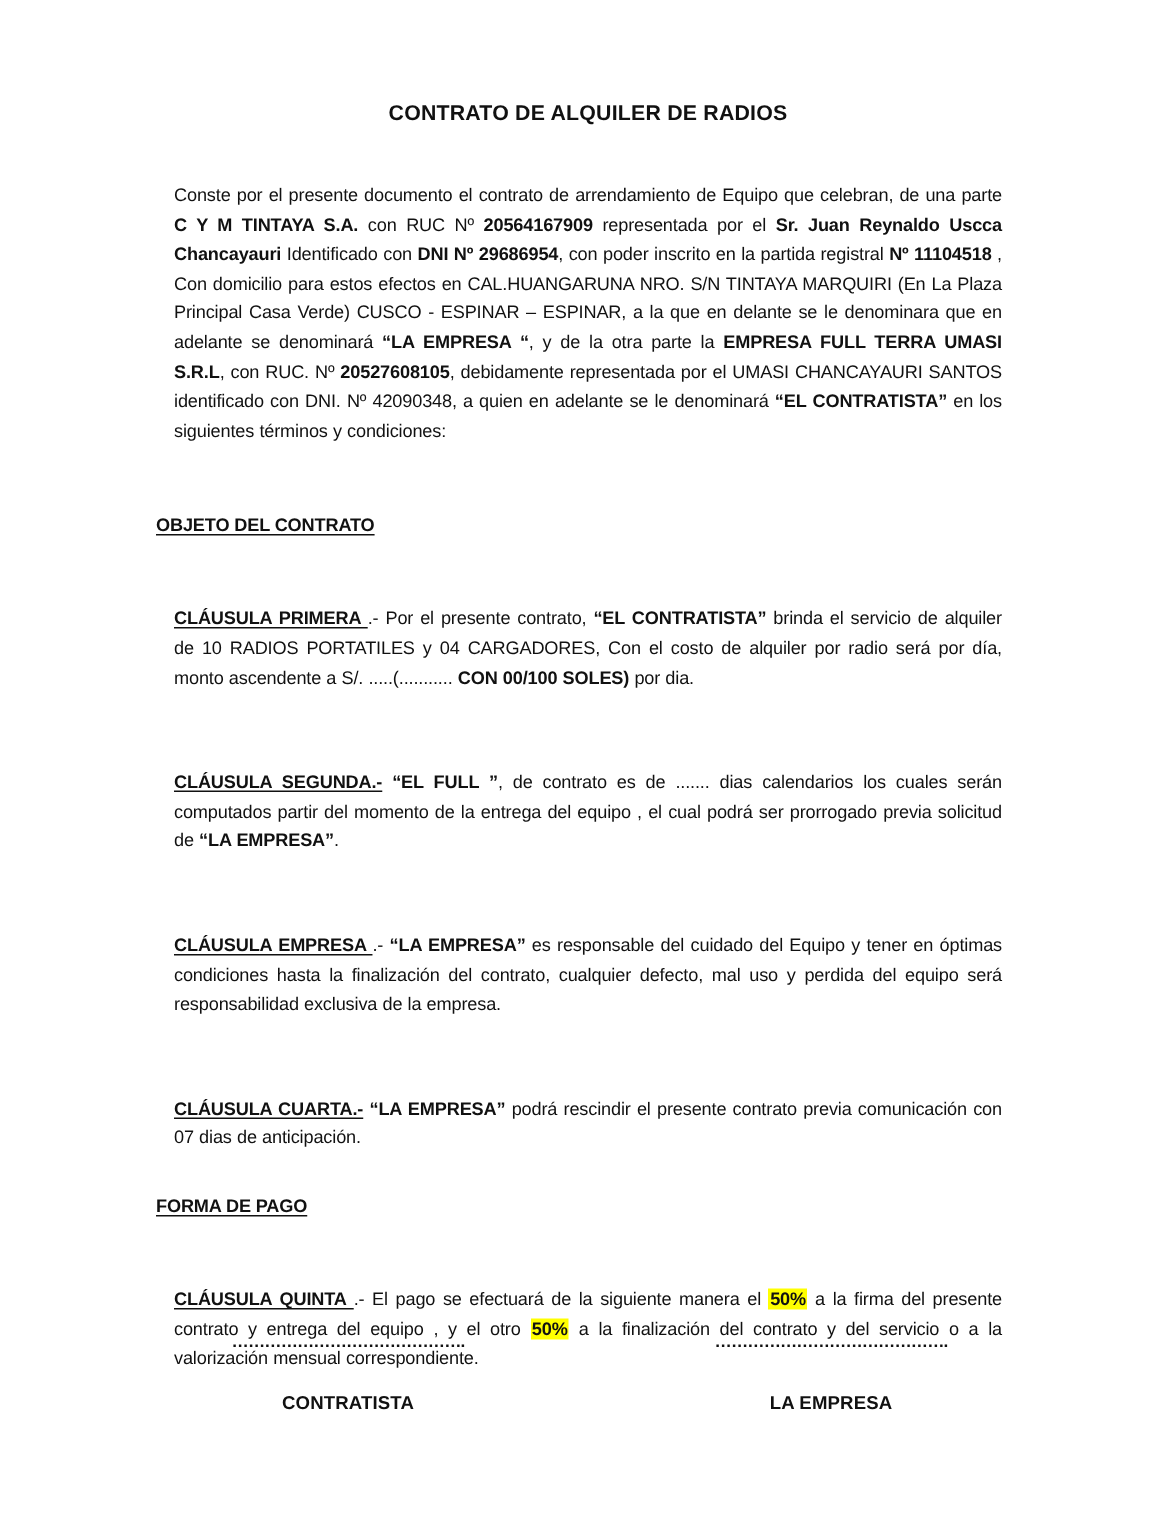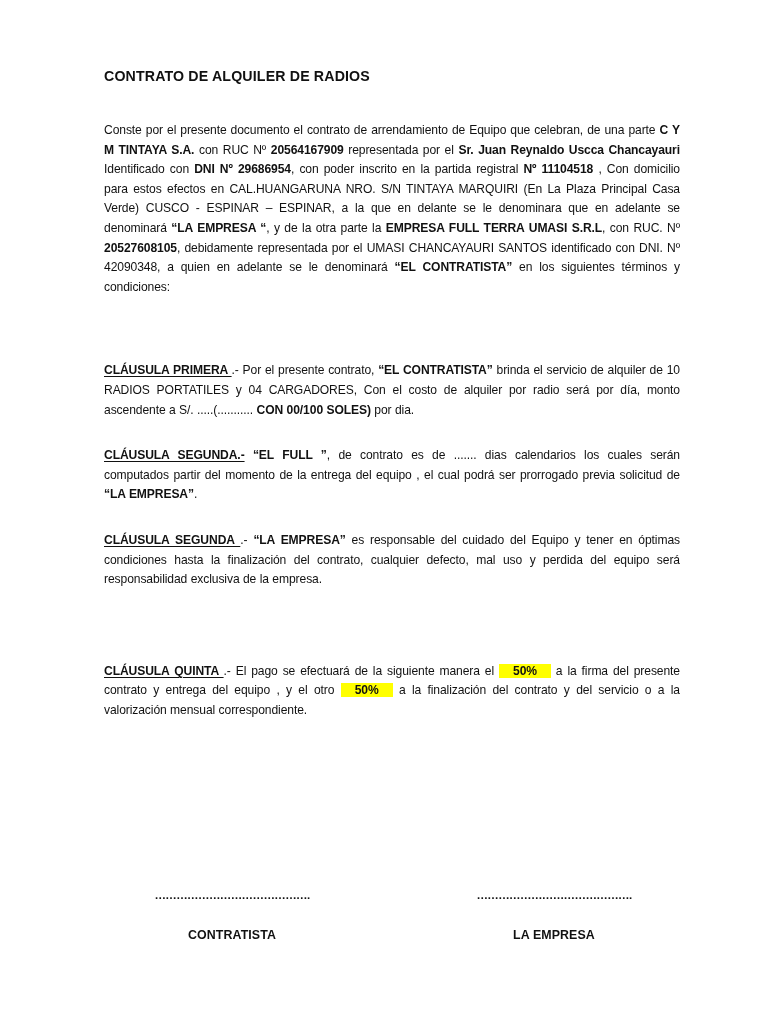--- a/index.html
+++ b/index.html
@@ -28,35 +28,35 @@
 
   .content {
     position: absolute;
     left: 104px;
     top: 68px;
     width: 576px;
   }
 
   
   .doc-title {
-    text-align: left;
+    text-align: center;
     font-size: 14.2px;
     font-weight: bold;
     letter-spacing: 0.15px;
     margin: 0 0 36px 0;
     line-height: 1.2;
   }
 
   
   .para {
     font-size: 12.1px;
     line-height: 19.6px;
     text-align: justify;
     text-justify: inter-word;
-    margin: 0;
+    margin: 12px;
     font-weight: bold;
     letter-spacing: -0.1px;
     word-spacing: 0.2px;
   }
 
   
   .para .reg {
     font-weight: normal;
   }
   .para b,
@@ -84,21 +84,21 @@
     font-weight: bold;
     text-decoration: underline;
     text-underline-offset: 2px;
     white-space: nowrap;
   }
 
   
   .hl {
     background-color: #ffff00;
     font-weight: bold;
-    padding: 0 14px;
+    padding: 0 1px;
   }
 
   
   .signatures {
     position: absolute;
     left: 104px;
     top: 888px;
     width: 576px;
     display: flex;
     justify-content: space-between;
@@ -132,38 +132,45 @@
 <div class="page">
 
   <div class="content">
 
     <h1 class="doc-title">CONTRATO DE ALQUILER DE RADIOS</h1>
 
     <p class="para"><span class="reg">Conste por el presente documento el contrato de arrendamiento  de Equipo que celebran, de una parte </span><b>C Y M TINTAYA S.A.</b><span class="reg"> con RUC Nº </span><b>20564167909</b><span class="reg"> representada por el </span><b>Sr. Juan Reynaldo Uscca Chancayauri</b><span class="reg"> Identificado con </span><b>DNI Nº 29686954</b><span class="reg">, con poder inscrito en la partida registral </span><b>Nº 11104518</b><span class="reg"> , Con domicilio para estos efectos en CAL.HUANGARUNA NRO. S/N TINTAYA MARQUIRI (En La Plaza Principal Casa Verde) CUSCO - ESPINAR – ESPINAR, a la que en delante se le denominara que en adelante se denominará </span><b>“LA EMPRESA “</b><span class="reg">, y de la otra parte la </span><b>EMPRESA FULL TERRA UMASI S.R.L</b><span class="reg">, con RUC. Nº </span><b>20527608105</b><span class="reg">, debidamente representada por el UMASI CHANCAYAURI SANTOS identificado con DNI. Nº 42090348, a quien en adelante se le denominará </span><b>“EL CONTRATISTA”</b><span class="reg"> en los siguientes términos y condiciones:</span></p>
 
     <div class="gap-xl"></div>
 
+    <div>
+      <span class="section-head">OBJETO DEL CONTRATO</span>
+    </div>
 
     <div class="gap-xl"></div>
 
     <p class="para"><span class="clause-label">CLÁUSULA PRIMERA </span><span class="reg">.- Por el presente contrato, </span><b>“EL CONTRATISTA”</b><span class="reg"> brinda el servicio de alquiler de </span><span class="reg">10 RADIOS PORTATILES</span><span class="reg"> y </span><span class="reg">04 CARGADORES</span><span class="reg">, Con el costo de alquiler por radio será por día, monto ascendente a  S/. .....(........... </span><b>CON 00/100 SOLES)</b><span class="reg"> por dia.</span></p>
 
     <div class="gap-lg"></div>
 
     <p class="para"><span class="clause-label">CLÁUSULA SEGUNDA.-</span><span class="reg"> </span><b>“EL FULL ”</b><span class="reg">, de contrato es de ....... dias calendarios   los cuales serán computados partir del momento de  la entrega del equipo , el cual podrá ser prorrogado previa solicitud de </span><b>“LA EMPRESA”</b><span class="reg">.</span></p>
 
     <div class="gap-lg"></div>
 
-    <p class="para"><span class="clause-label">CLÁUSULA SEGUNDA </span><span class="reg">.- </span><b>“LA EMPRESA”</b><span class="reg"> es responsable del cuidado del Equipo  y tener en óptimas condiciones hasta la finalización del contrato, cualquier defecto, mal uso y perdida del equipo será responsabilidad exclusiva de la empresa.</span></p>
+    <p class="para"><span class="clause-label">CLÁUSULA EMPRESA </span><span class="reg">.- </span><b>“LA EMPRESA”</b><span class="reg"> es responsable del cuidado del Equipo  y tener en óptimas condiciones hasta la finalización del contrato, cualquier defecto, mal uso y perdida del equipo será responsabilidad exclusiva de la empresa.</span></p>
 
     <div class="gap-lg"></div>
 
+    <p class="para"><span class="clause-label">CLÁUSULA CUARTA.-</span><span class="reg"> </span><b>“LA EMPRESA”</b><span class="reg"> podrá rescindir el presente contrato previa comunicación con 07 dias de anticipación.</span></p>
 
     <div class="gap-sm"></div>
 
+    <div>
+      <span class="section-head">FORMA DE PAGO</span>
+    </div>
 
     <div class="gap-xl"></div>
 
     <p class="para"><span class="clause-label">CLÁUSULA QUINTA </span><span class="reg">.- El pago se efectuará de la siguiente manera el </span><span class="hl">50%</span><span class="reg"> a la firma del presente contrato y entrega del equipo , y el otro </span><span class="hl">50%</span><span class="reg"> a la finalización del contrato y del servicio  o a la valorización mensual correspondiente.</span></p>
 
     <div class="gap-md"></div>
 
 
   </div>
 

